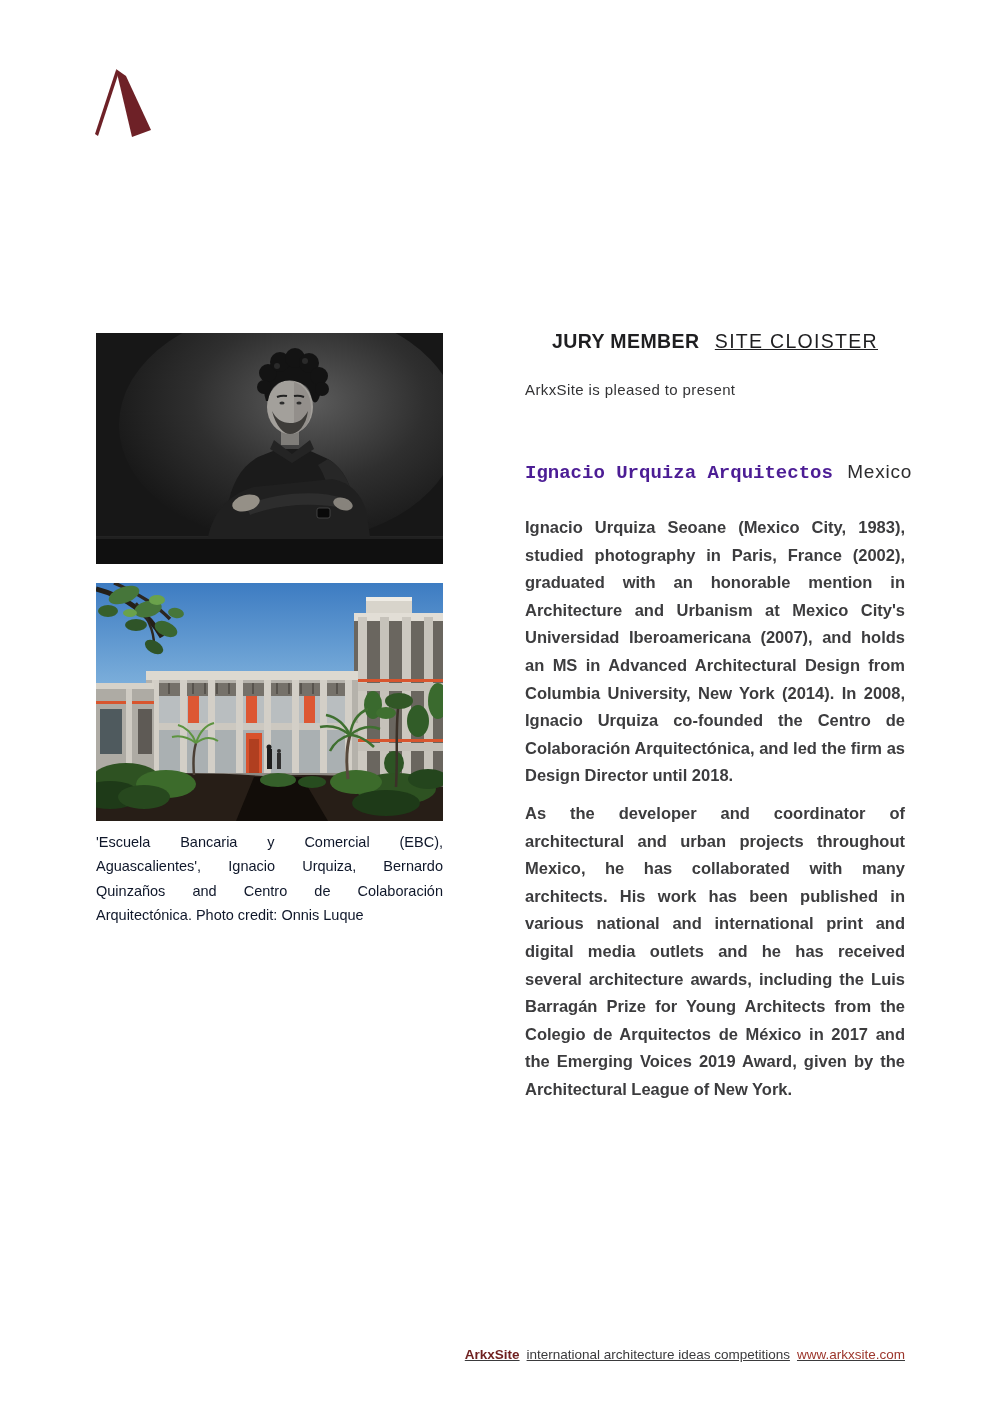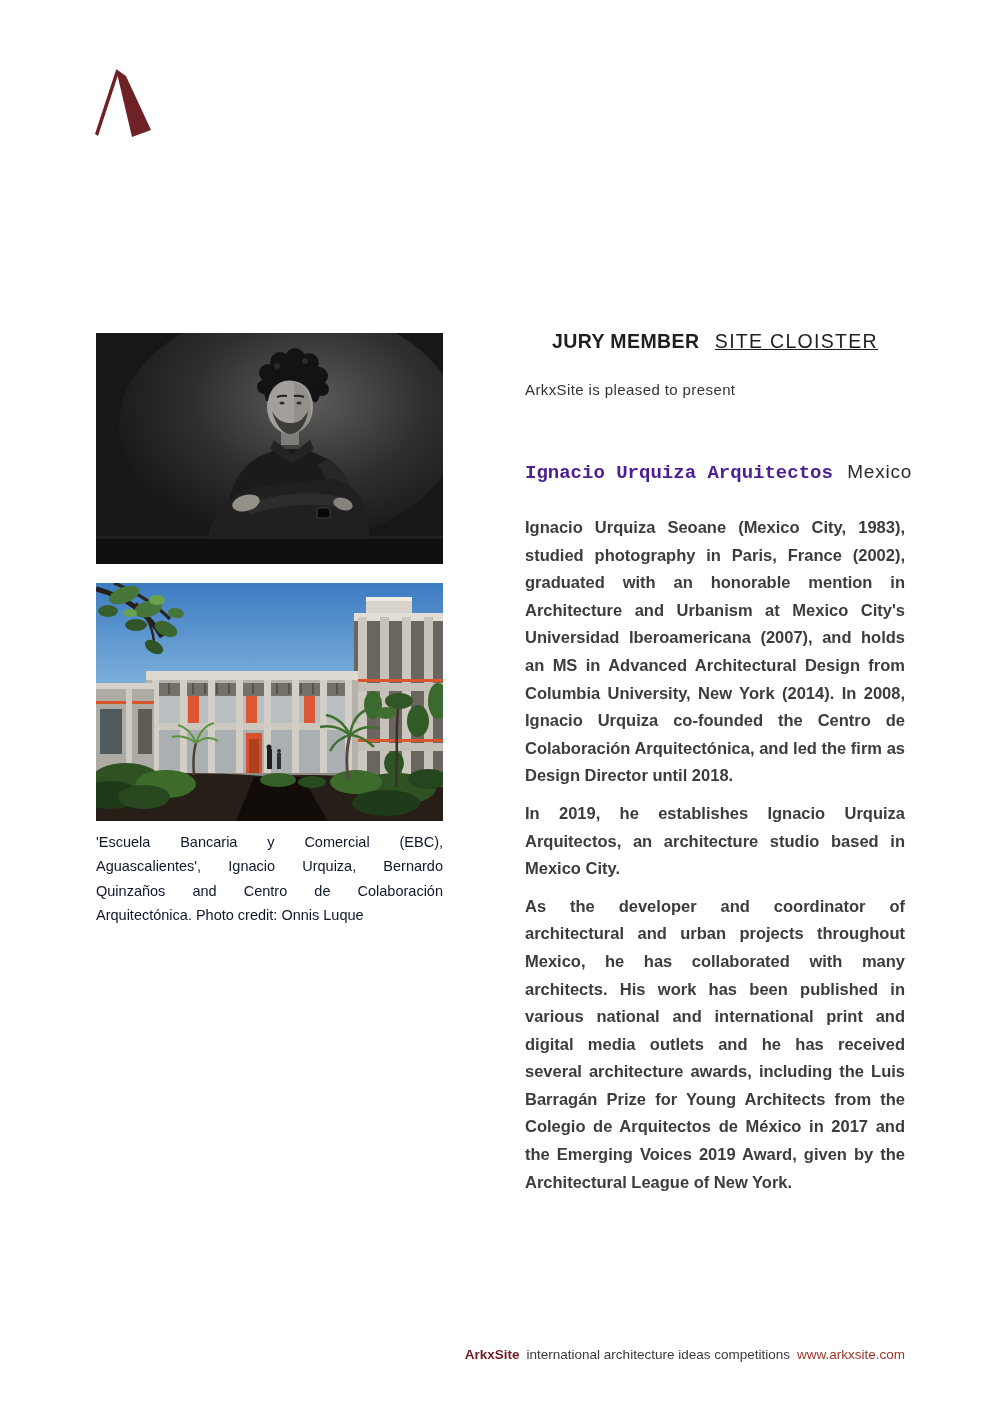--- a/index.html
+++ b/index.html
@@ -32,21 +32,21 @@
   .title{position:absolute;left:0;top:461px;width:100%;text-align:center;
          font-size:19px;white-space:nowrap;}
   .title .name{font-weight:bold;color:#4c1d95;font-family:Liberation Mono, monospace;}
   .title .country{color:#2c2c2e;margin-left:9px;letter-spacing:0.8px;text-align:center;}
   .bio{position:absolute;left:0;top:514px;width:380px;}
   .bio p{margin:0 0 10px 0;font-size:16.5px;line-height:27.6px;color:#3c3c3e;
          text-align:justify;font-weight:bold;}
 
   
   .footer{position:absolute;top:1347px;right:95px;font-size:13.5px;color:#3a3a3c;
-          text-align:right;white-space:nowrap;}
+          text-align:right;white-space:nowrap;text-decoration:underline;}
   .footer .f-brand{font-weight:bold;color:#6f1f1e;margin-right:7px;}
   .footer .f-url{color:#9c352b;margin-left:7px;cursor:pointer;}
 </style>
 </head>
 <body>
 
 <div class="page">
 
   <div class="logo">
     <svg class="logo-mark" viewBox="0 0 70 74" aria-hidden="true">
@@ -245,21 +245,20 @@
       <span class="b">JURY MEMBER</span>
       <span class="r">SITE CLOISTER</span>
     </div>
     <div class="intro">ArkxSite is pleased to present</div>
     <div class="title">
       <span class="name">Ignacio Urquiza Arquitectos</span>
       <span class="country">Mexico</span>
     </div>
     <div class="bio">
       <p>Ignacio Urquiza Seoane (Mexico City, 1983), studied photography in Paris, France (2002), graduated with an honorable mention in Architecture and Urbanism at Mexico City's Universidad Iberoamericana (2007), and holds an MS in Advanced Architectural Design from Columbia University, New York (2014).  In 2008, Ignacio Urquiza co-founded the Centro de Colaboración Arquitectónica, and led the firm as Design Director until 2018.</p>
-      <p>In 2019, he establishes Ignacio Urquiza Arquitectos, an architecture studio based in Mexico City.</p>
       <p>As the developer and coordinator of architectural and urban projects throughout Mexico, he has collaborated with many architects.  His work has been published in various national and international print and digital media outlets and he has received several architecture awards, including the Luis Barragán Prize for Young Architects from the Colegio de Arquitectos de México in 2017 and the Emerging Voices 2019 Award, given by the Architectural League of New York.</p>
     </div>
   </div>
 
   <div class="footer">
     <span class="f-brand">ArkxSite</span><span class="f-text">international architecture ideas competitions</span><span class="f-url">www.arkxsite.com</span>
   </div>
 
 </div>
 

